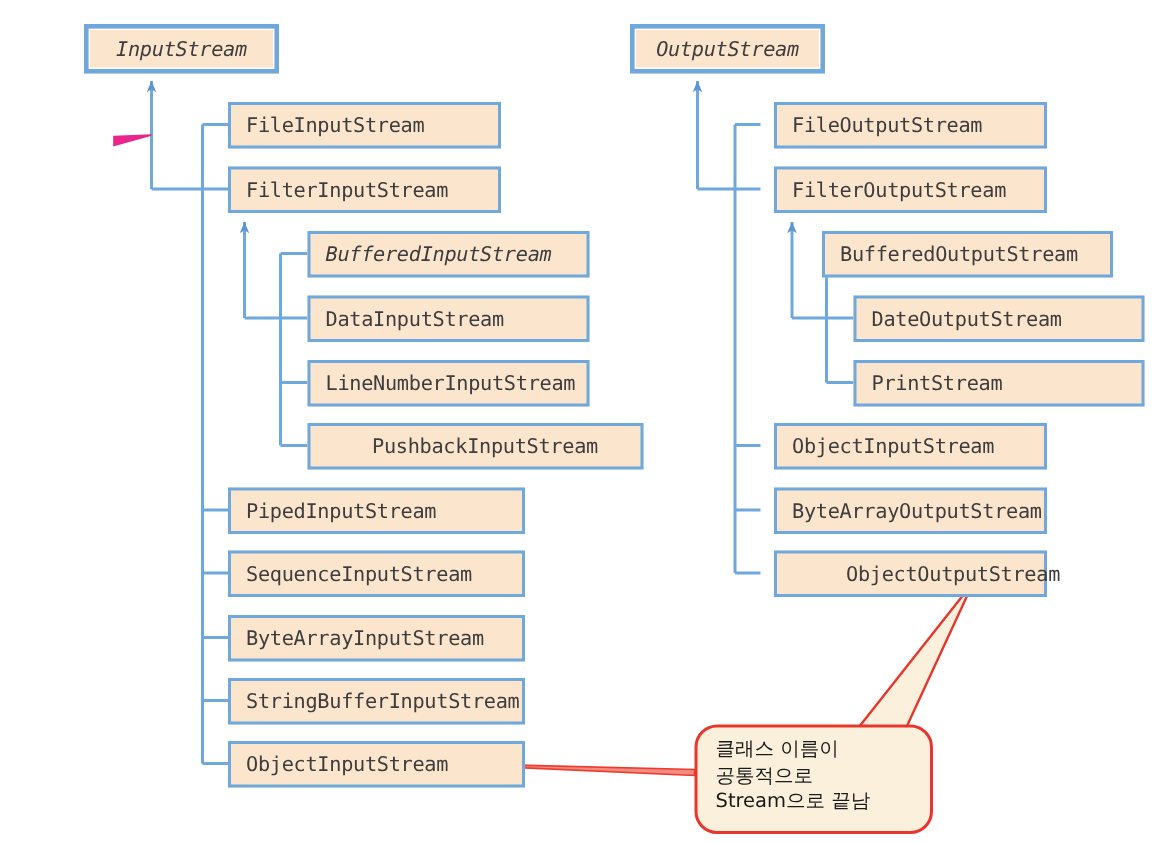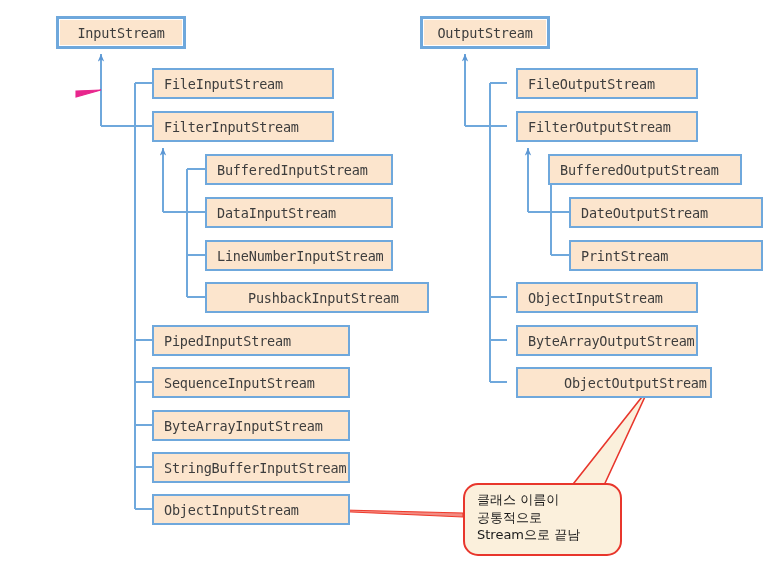--- a/index.html
+++ b/index.html
@@ -40,20 +40,21 @@
     padding-left: 10px;
     white-space: nowrap;
     z-index: 3;
   }
   .node.root {
     border-width: 3px;
     border-color: #6fa8dc;
     box-shadow: inset 0 0 0 1px #ffffff;
     justify-content: center;
     padding-left: 0;
+    font-style: italic;
   }
   .callout {
     position: absolute;
     box-sizing: border-box;
     z-index: 5;
     font-family: "DejaVu Sans", "Liberation Sans", sans-serif;
   }
   #callout-inherit {
     left: 10px;
     top: 75px;
@@ -159,21 +160,21 @@
   </div>
 
   <div class="node" style="left:152px; top:68px; width:182px; height:31px;">
     <span>FileInputStream</span>
   </div>
 
   <div class="node" style="left:152px; top:111px; width:182px; height:31px;">
     <span>FilterInputStream</span>
   </div>
 
-  <div class="node" style="left:205px; top:154px; width:188px; height:31px;">
+  <div class="node" style="left:205px; top:154px; width:188px; height:31px;font-style:italic;">
     <span>BufferedInputStream</span>
   </div>
 
   <div class="node" style="left:205px; top:197px; width:188px; height:31px;">
     <span>DataInputStream</span>
   </div>
 
   <div class="node" style="left:205px; top:240px; width:188px; height:31px;">
     <span>LineNumberInputStream</span>
   </div>
@@ -227,21 +228,21 @@
   </div>
 
   <div class="node" style="left:516px; top:282px; width:182px; height:31px;">
     <span>ObjectInputStream</span>
   </div>
 
   <div class="node" style="left:516px; top:325px; width:182px; height:31px;">
     <span>ByteArrayOutputStream</span>
   </div>
 
-  <div class="node" style="left:516px; top:367px; width:196px; height:31px;padding-left:46px;">
+  <div class="node" style="left:516px; top:367px; width:182px; height:31px;padding-left:46px;">
     <span>ObjectOutputStream</span>
   </div>
 
 
   <div class="callout" id="callout-note">
     <span class="line">클래스 이름이</span>
     <span class="line">공통적으로</span>
     <span class="line">Stream으로 끝남</span>
   </div>
 

